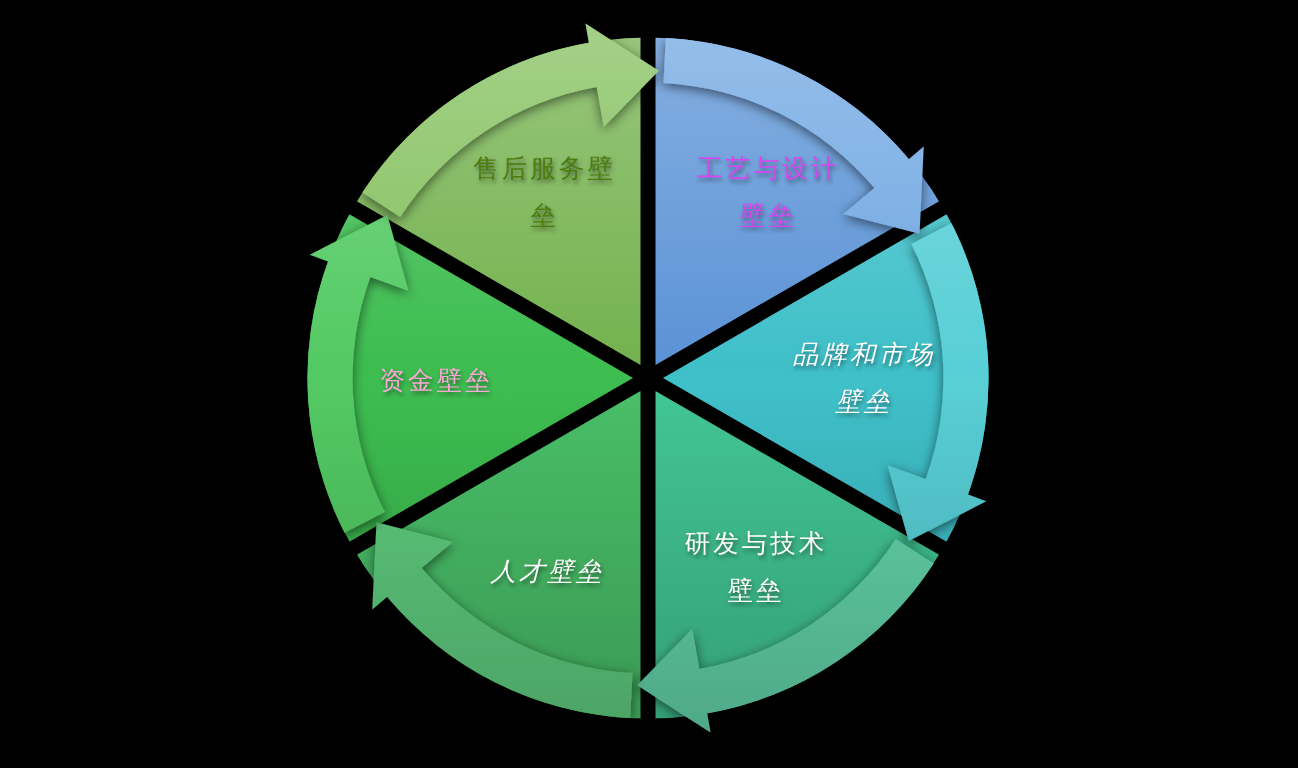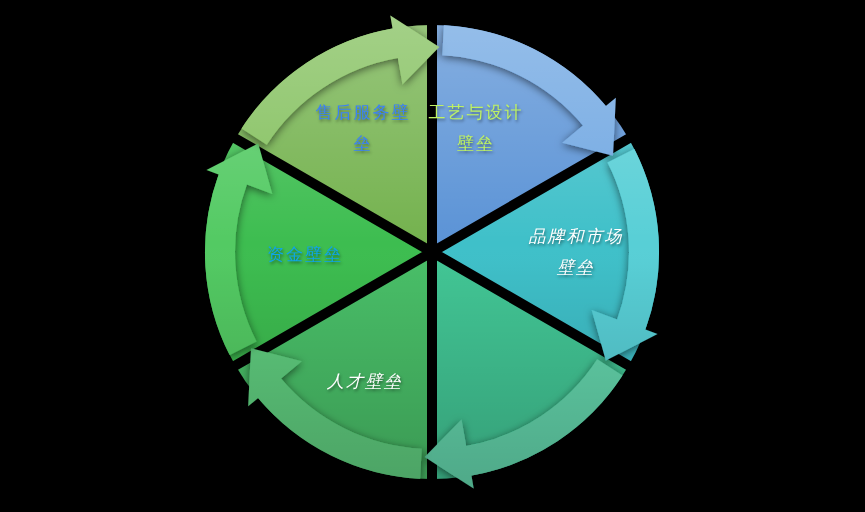--- a/index.html
+++ b/index.html
@@ -85,18 +85,19 @@
       <use href="#a2" fill="url(#shadeV)"></use>
       <use href="#a3" filter="url(#bandShadow)" fill="#5ecc7e"></use>
       <use href="#a3" fill="url(#shadeV)"></use>
       <use href="#a4" filter="url(#bandShadow)" fill="#52ca63"></use>
       <use href="#a4" fill="url(#shadeV)"></use>
       <use href="#a5" filter="url(#bandShadow)" fill="#83c05d"></use>
       <use href="#a5" fill="url(#shadeV)"></use>
     </g>
   </svg>
 
-  <div class="seg-label two-line" style="left: 476px; top: 128px; color: #bef264; font-family: Liberation Serif, serif;">工艺与设计壁垒</div>
+  <div class="seg-label two-line" style="left: 512px; top: 128px; color: #d946ef; font-family: Liberation Serif, serif;">工艺与设计壁垒</div>
   <div class="seg-label two-line" style="left: 576px; top: 252px; color: rgb(255, 255, 255); font-style: italic;">品牌和市场壁垒</div>
+  <div class="seg-label two-line" style="left: 504px; top: 378px; color: rgb(255, 255, 255);">研发与技术壁垒</div>
   <div class="seg-label one-line" style="left: 365px; top: 381px; color: rgb(255, 255, 255); font-style: italic;">人才壁垒</div>
-  <div class="seg-label one-line" style="left: 305px; top: 254px; color: #0ea5e9;">资金壁垒</div>
-  <div class="seg-label two-line" style="left: 363px; top: 128px; color: #3b82f6;">售后服务壁垒</div>
+  <div class="seg-label one-line" style="left: 291px; top: 254px; color: #f9a8d4;">资金壁垒</div>
+  <div class="seg-label two-line" style="left: 363px; top: 128px; color: #4d7c0f;">售后服务壁垒</div>
 </div>
 
 </body></html>

